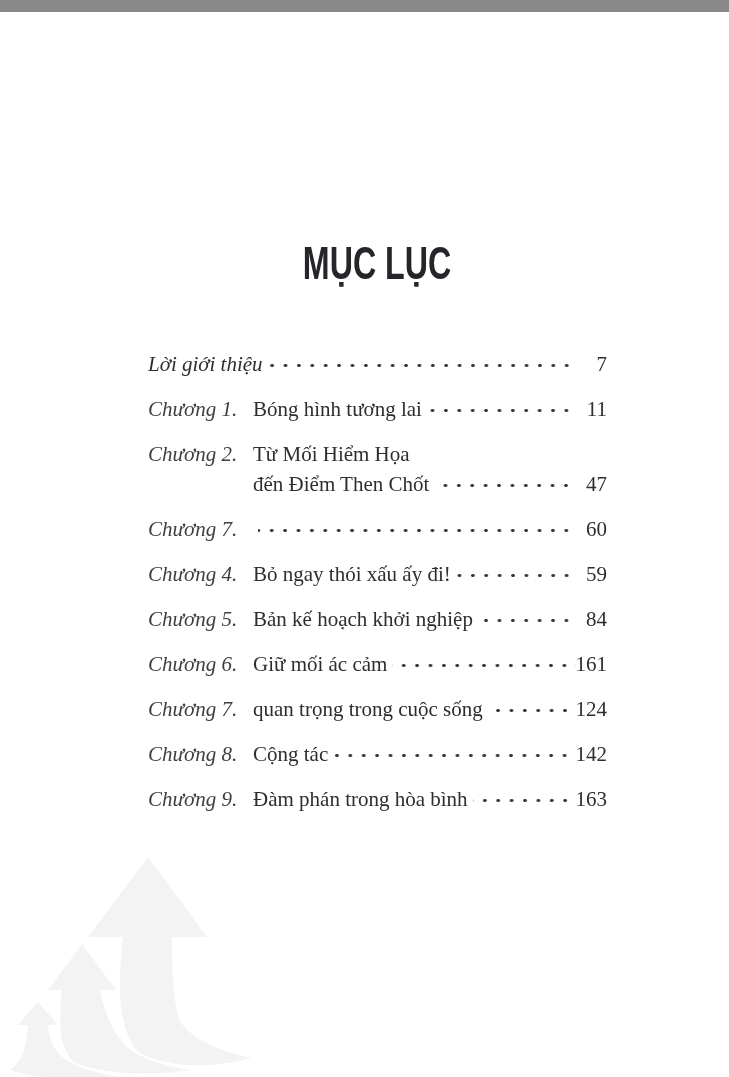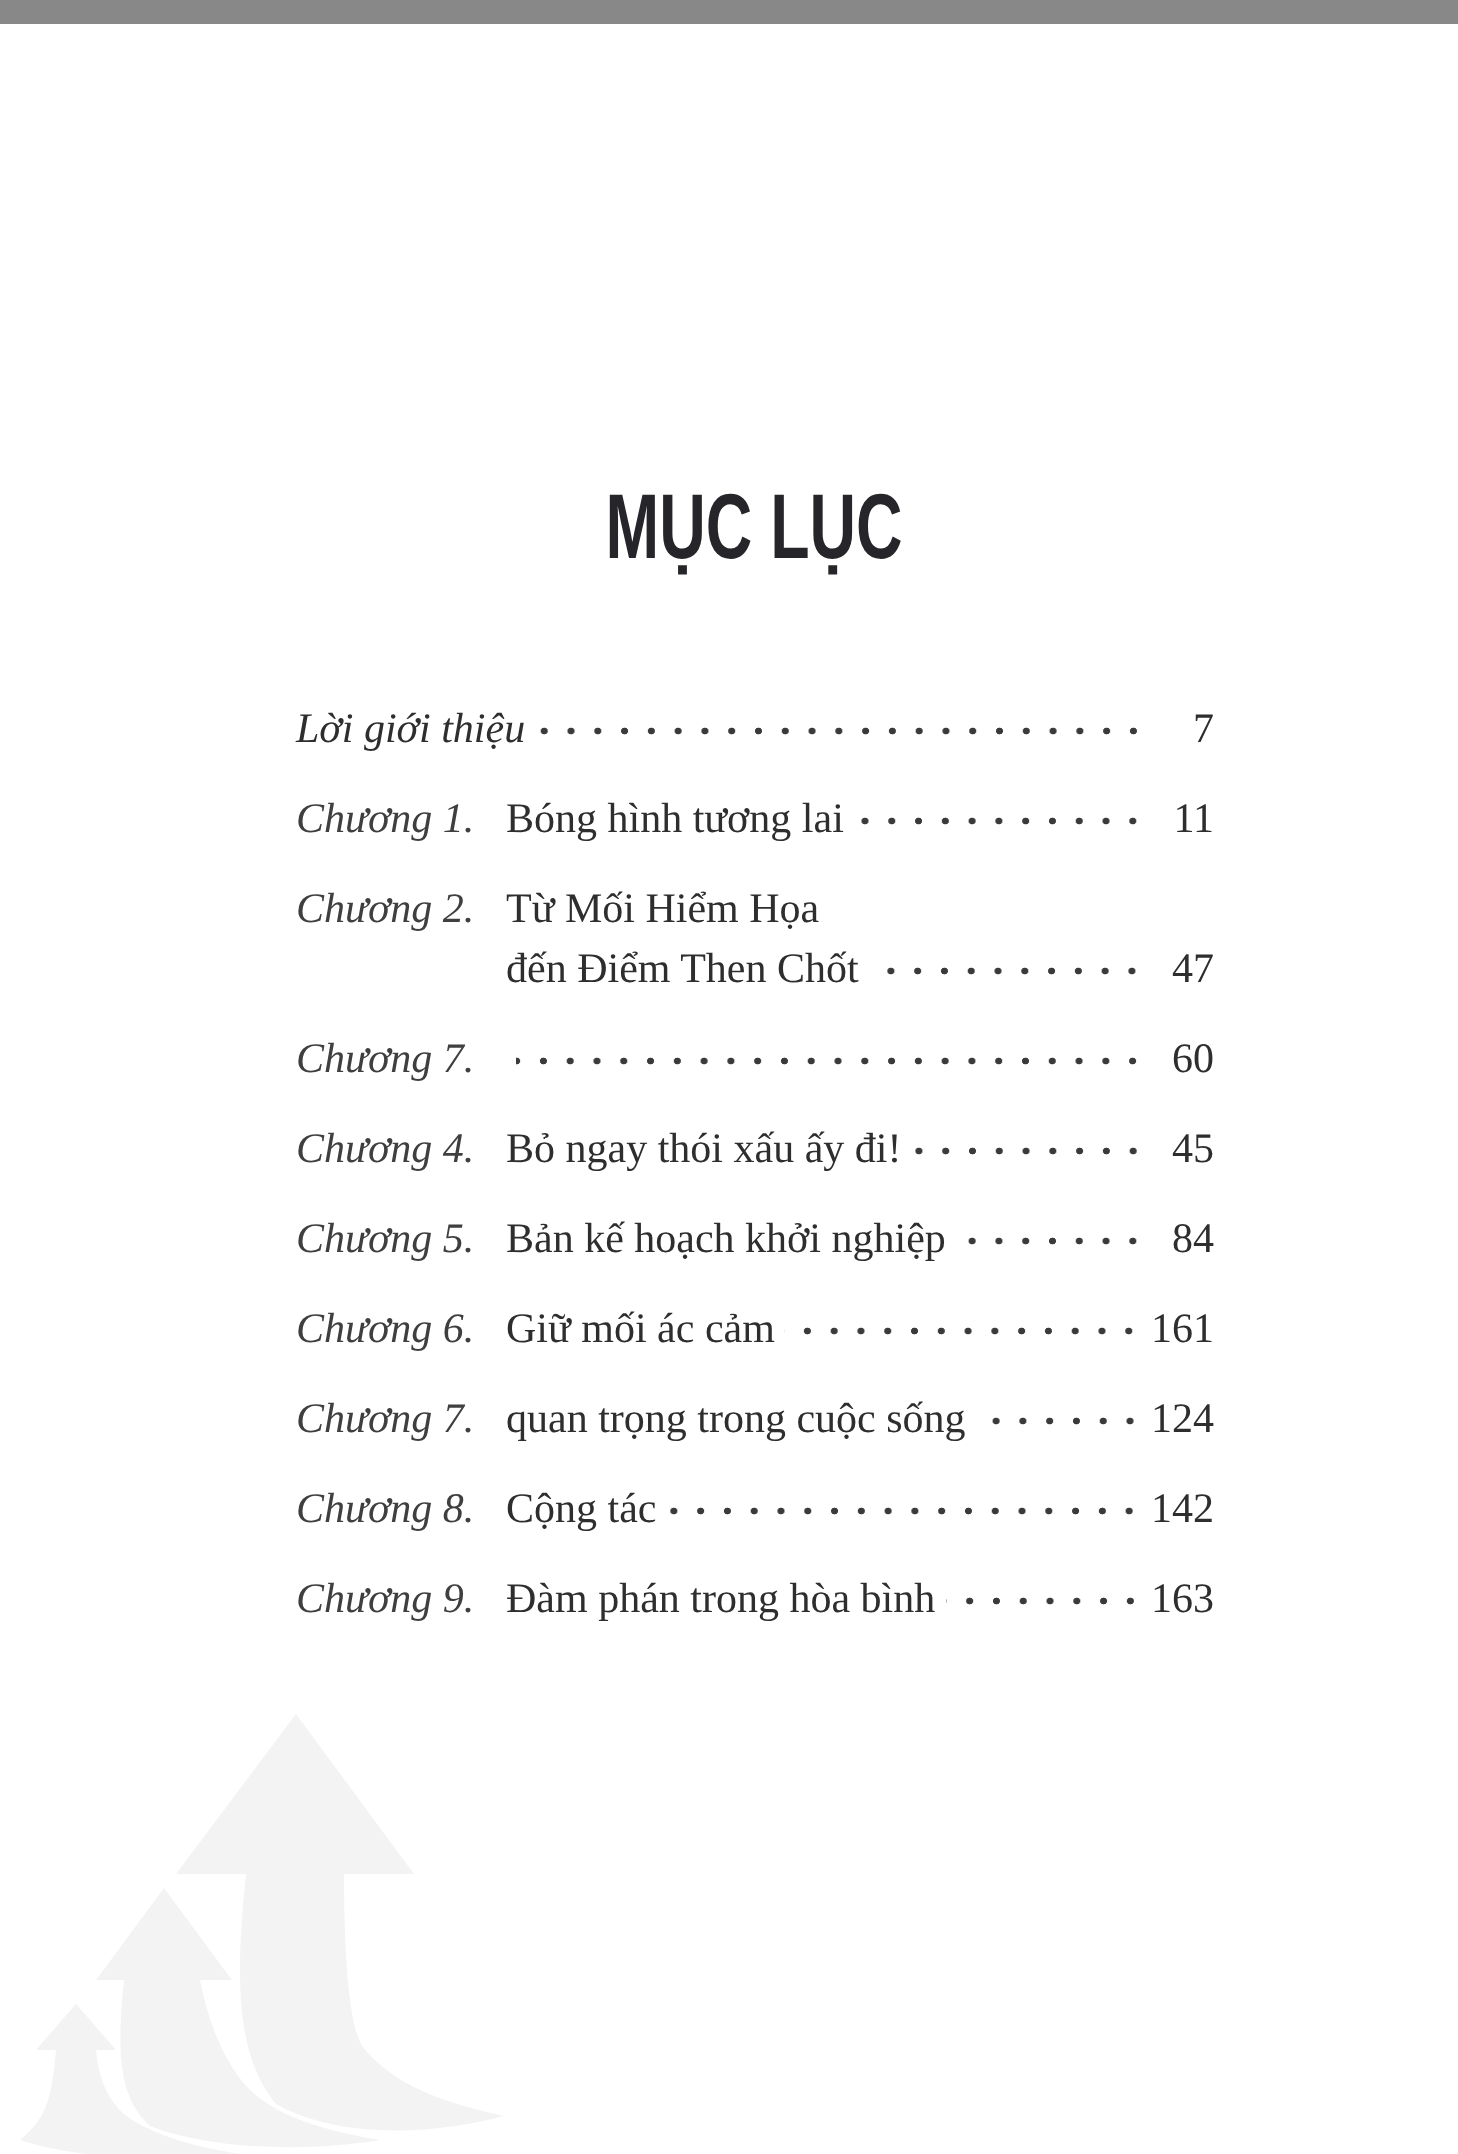--- a/index.html
+++ b/index.html
@@ -135,21 +135,21 @@
             <span class="page-num">60</span>
           </div>
         </div>
       </div>
       <div class="entry">
         <span class="label">Chương 4.</span>
         <div class="content">
           <div class="line">
             <span class="t">Bỏ ngay thói xấu ấy đi!</span>
             <span class="leader"></span>
-            <span class="page-num">45</span>
+            <span class="page-num">59</span>
           </div>
         </div>
       </div>
       <div class="entry">
         <span class="label">Chương 5.</span>
         <div class="content">
           <div class="line">
             <span class="t">Bản kế hoạch khởi nghiệp</span>
             <span class="leader"></span>
             <span class="page-num">84</span>

